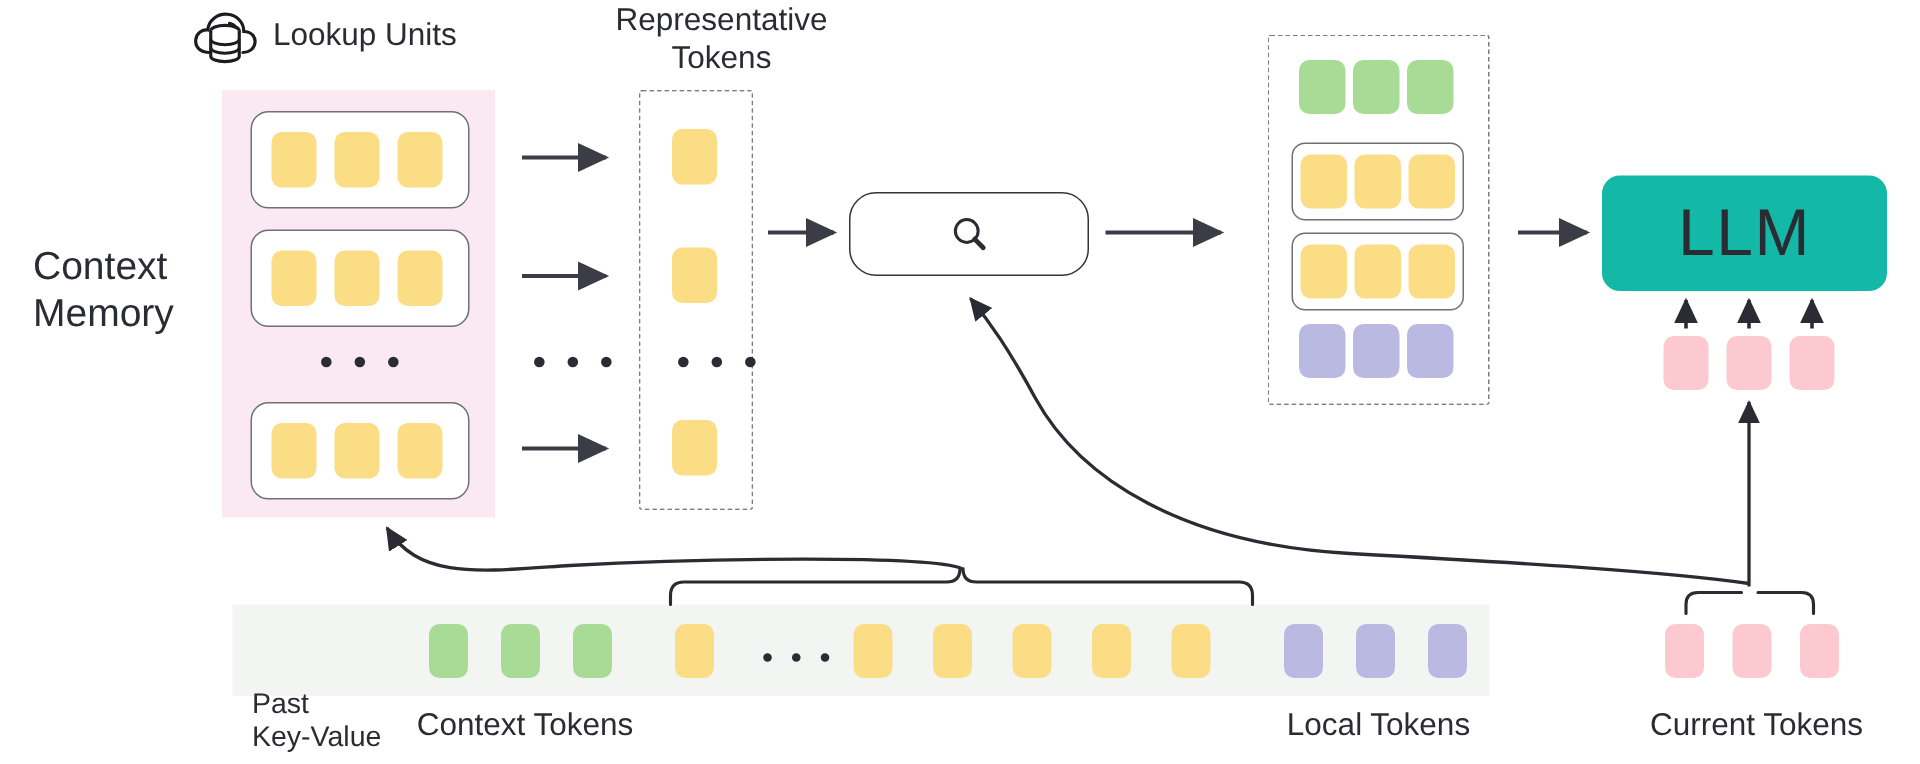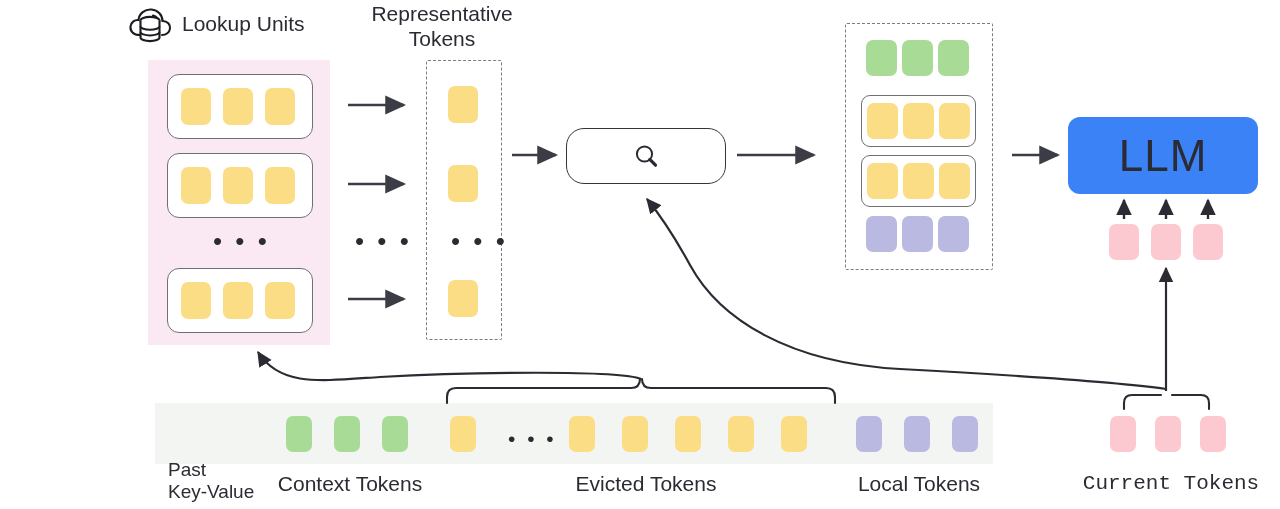--- a/index.html
+++ b/index.html
@@ -22,51 +22,53 @@
   .chip.purple{background:#b9b9e1;}
   .chip.pink{background:#fbc9cf;}
 
   
   .memory-pane{position:absolute;background:#fae9f2;}
   .unit-box{position:absolute;background:#ffffff;border:1.4px solid #6f6f76;border-radius:12px;}
   .dashed-box{position:absolute;border:1.6px dashed #7b7b82;border-radius:2px;}
   .kv-row-box{position:absolute;background:#ffffff;border:1.4px solid #6f6f76;border-radius:9px;}
   .lookup-box{position:absolute;background:#ffffff;border:1.7px solid #34343c;border-radius:18px;
       display:flex;align-items:center;justify-content:center;gap:8px;}
-  .llm-box{position:absolute;background:#3b82f6;border-radius:12px;
+  .llm-box{position:absolute;background:#14b8a6;border-radius:12px;
       display:flex;align-items:center;justify-content:center;}
   .llm-box span{font-size:44px;color:#2b2b33;letter-spacing:1px;}
   .inputs-strip{position:absolute;background:#f3f5f3;}
 
   .dots{position:absolute;font-size:26px;letter-spacing:3px;color:#2b2b33;line-height:1;}
   .dots-sm{font-size:21px;}
 
   svg.overlay{position:absolute;left:0;top:0;width:1280px;height:509px;pointer-events:none;}
 </style>
 </head>
 <body>
 
 <div class="stage">
 
+  <div class="lbl lbl-xl" style="left:22px;top:162px;width:130px;">Context
+Memory</div>
 
 
   <div class="abs" style="left:127px;top:2px;width:46px;height:46px;">
     <svg width="46" height="46" viewBox="0 0 46 46">
       <path d="M13 33 C6 33 3 29 3.5 24.5 C4 20 8 17.5 11.5 18 C12 11.5 18 7 24.5 7.5
                C31 8 35.5 13 35.5 19 C40.5 19 43.5 22.5 43 26.5 C42.6 30.5 39 33 35 33" fill="none" stroke="#1b1b20" stroke-width="2.1" stroke-linecap="round"></path>
       <path d="M26 13.5 C29.5 14.5 31.5 17 32 20" fill="none" stroke="#1b1b20" stroke-width="2.1" stroke-linecap="round"></path>
       <ellipse cx="23" cy="18.5" rx="9.5" ry="3.6" fill="#ffffff" stroke="#1b1b20" stroke-width="2.1"></ellipse>
       <path d="M13.5 18.5 v17 a9.5 3.6 0 0 0 19 0 v-17" fill="#ffffff" stroke="#1b1b20" stroke-width="2.1"></path>
       <path d="M13.5 24.2 a9.5 3.6 0 0 0 19 0" fill="none" stroke="#1b1b20" stroke-width="1.9"></path>
       <path d="M13.5 29.9 a9.5 3.6 0 0 0 19 0" fill="none" stroke="#1b1b20" stroke-width="1.9"></path>
     </svg>
   </div>
   <div class="lbl lbl-lg" style="left:182px;top:12px;">Lookup Units</div>
 
-  <div class="lbl lbl-lg center" style="left:352px;top:2px;width:180px;">Representative
+  <div class="lbl lbl-lg center" style="left:391px;top:2px;width:180px;">Representative
 Tokens</div>
 
   <div class="memory-pane" style="left:148px;top:60px;width:182px;height:285px;"></div>
 
   <div class="unit-box" style="left:167px;top:74px;width:144px;height:63px;">
     <div class="chip yellow" style="left:13px;top:13px;width:30px;height:37px;"></div>
     <div class="chip yellow" style="left:55px;top:13px;width:30px;height:37px;"></div>
     <div class="chip yellow" style="left:97px;top:13px;width:30px;height:37px;"></div>
   </div>
 
@@ -152,23 +154,22 @@
 
   <div class="chip purple" style="left:856px;top:416px;width:26px;height:36px;"></div>
   <div class="chip purple" style="left:904px;top:416px;width:26px;height:36px;"></div>
   <div class="chip purple" style="left:952px;top:416px;width:26px;height:36px;"></div>
 
   <div class="chip pink" style="left:1110px;top:416px;width:26px;height:36px;"></div>
   <div class="chip pink" style="left:1155px;top:416px;width:26px;height:36px;"></div>
   <div class="chip pink" style="left:1200px;top:416px;width:26px;height:36px;"></div>
 
   <div class="lbl lbl-lg center" style="left:265px;top:472px;width:170px;">Context Tokens</div>
-  <div class="lbl lbl-lg center" style="left:557px;top:472px;width:178px;">Evicted Tokens</div>
   <div class="lbl lbl-lg center" style="left:834px;top:472px;width:170px;text-align:center;">Local Tokens</div>
-  <div class="lbl lbl-lg center" style="left:1082px;top:472px;width:178px;font-family:Liberation Mono, monospace;">Current Tokens</div>
+  <div class="lbl lbl-lg center" style="left:1082px;top:472px;width:178px;">Current Tokens</div>
 
   <svg class="overlay">
     <defs>
       <marker id="ah" markerWidth="9" markerHeight="9" refX="7.2" refY="4.5" orient="auto" markerUnits="strokeWidth">
         <path d="M0,0.8 L8,4.5 L0,8.2 z" fill="#3c3c46"></path>
       </marker>
       <marker id="ah2" markerWidth="8" markerHeight="8" refX="6.4" refY="4" orient="auto" markerUnits="strokeWidth">
         <path d="M0,0.7 L7,4 L0,7.3 z" fill="#2b2b33"></path>
       </marker>
     </defs>

